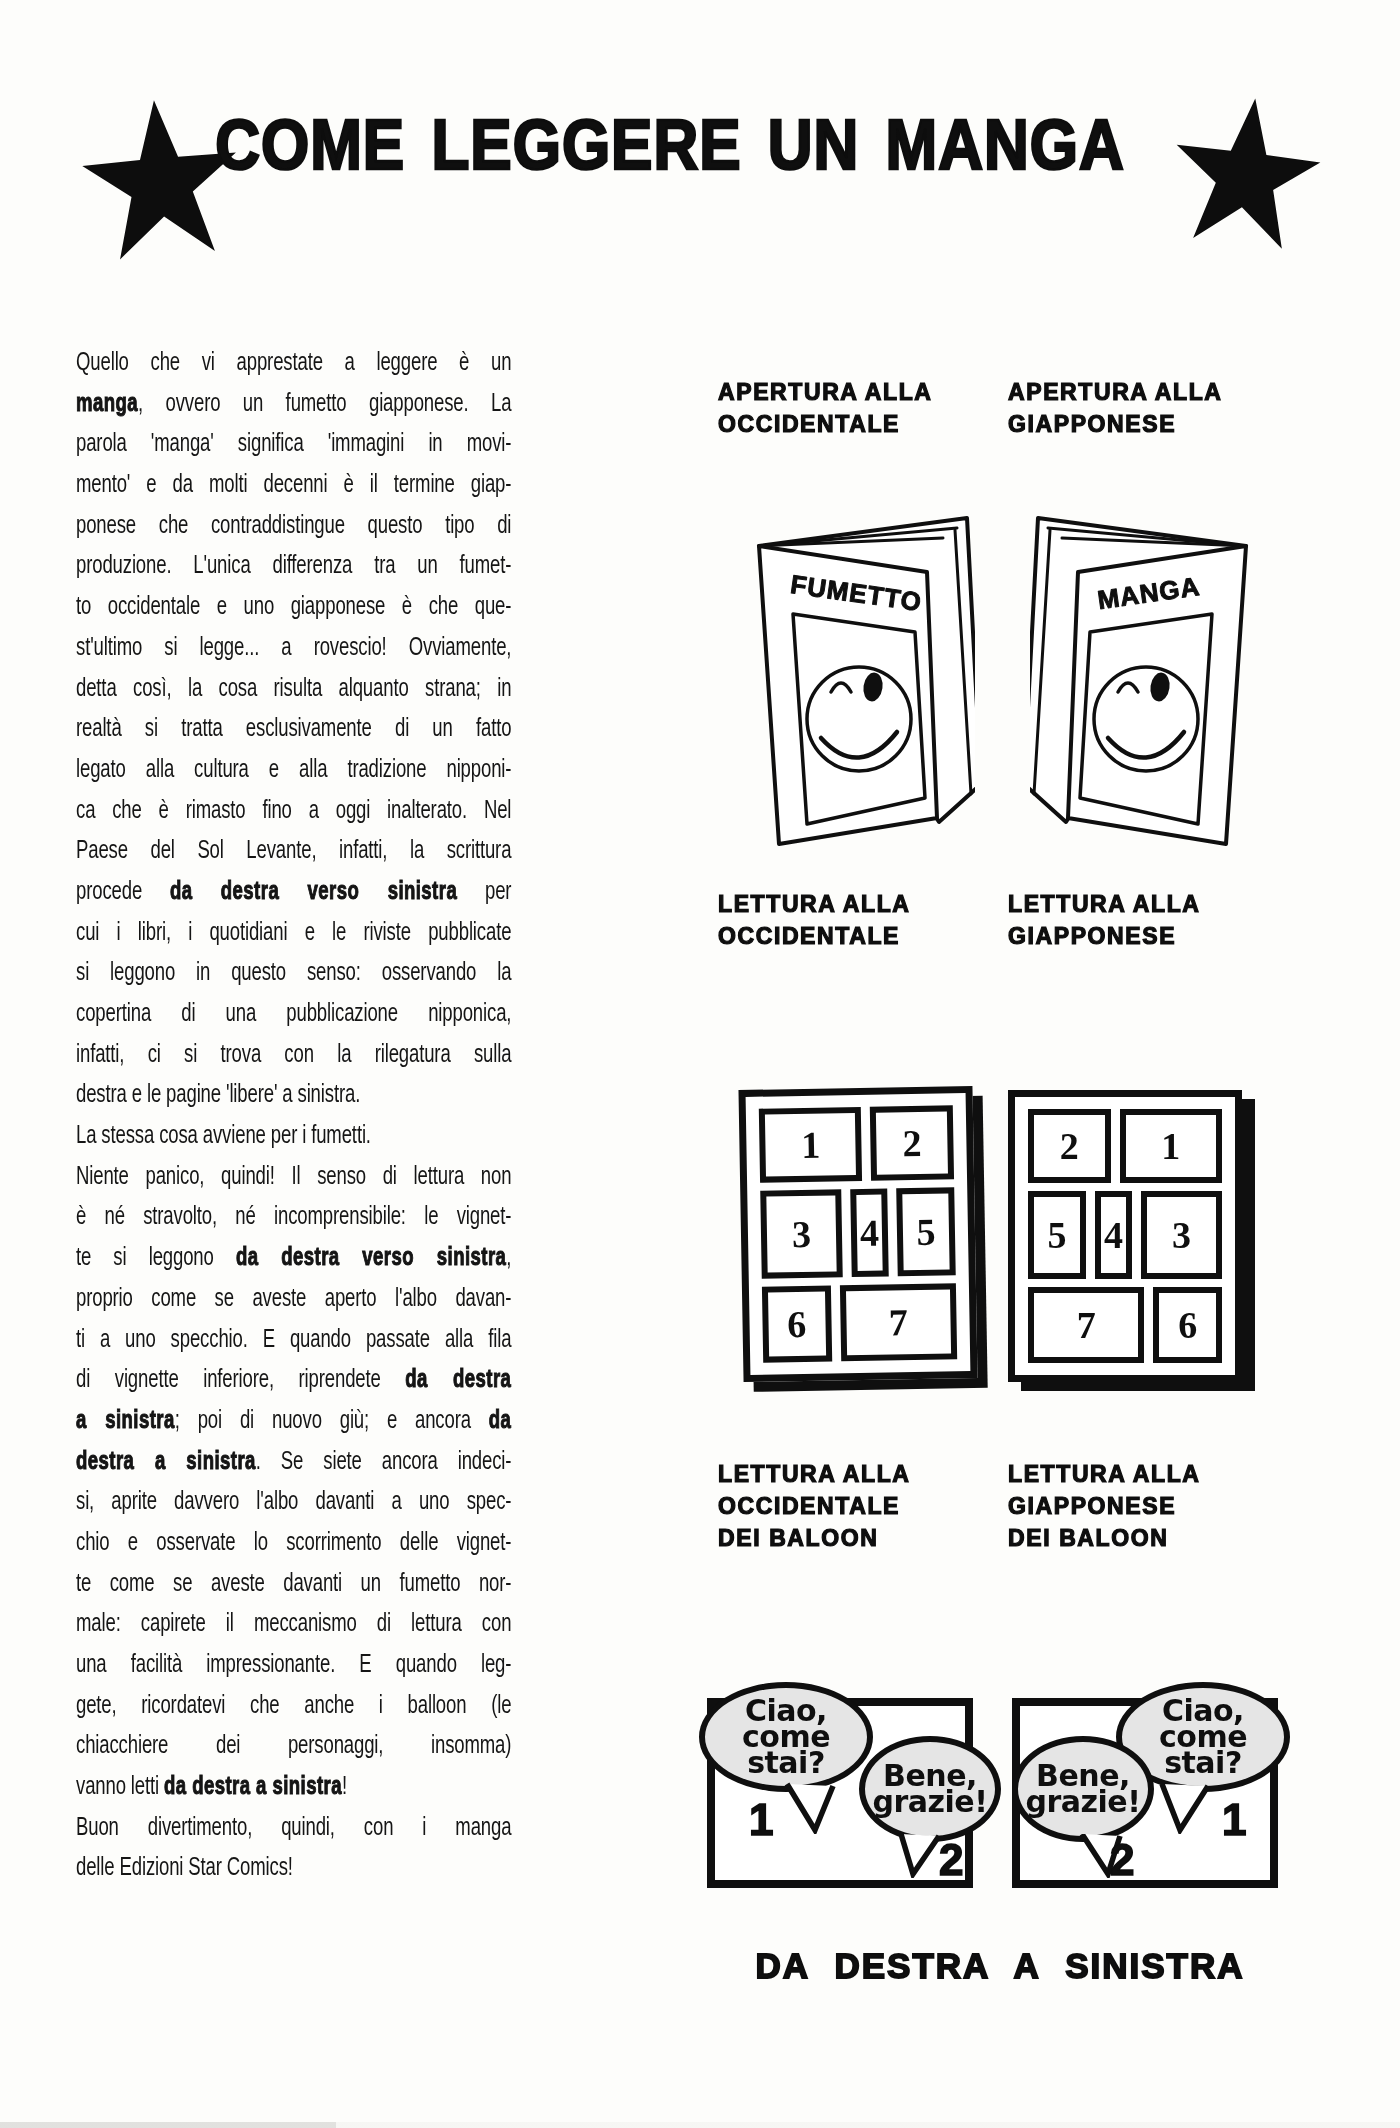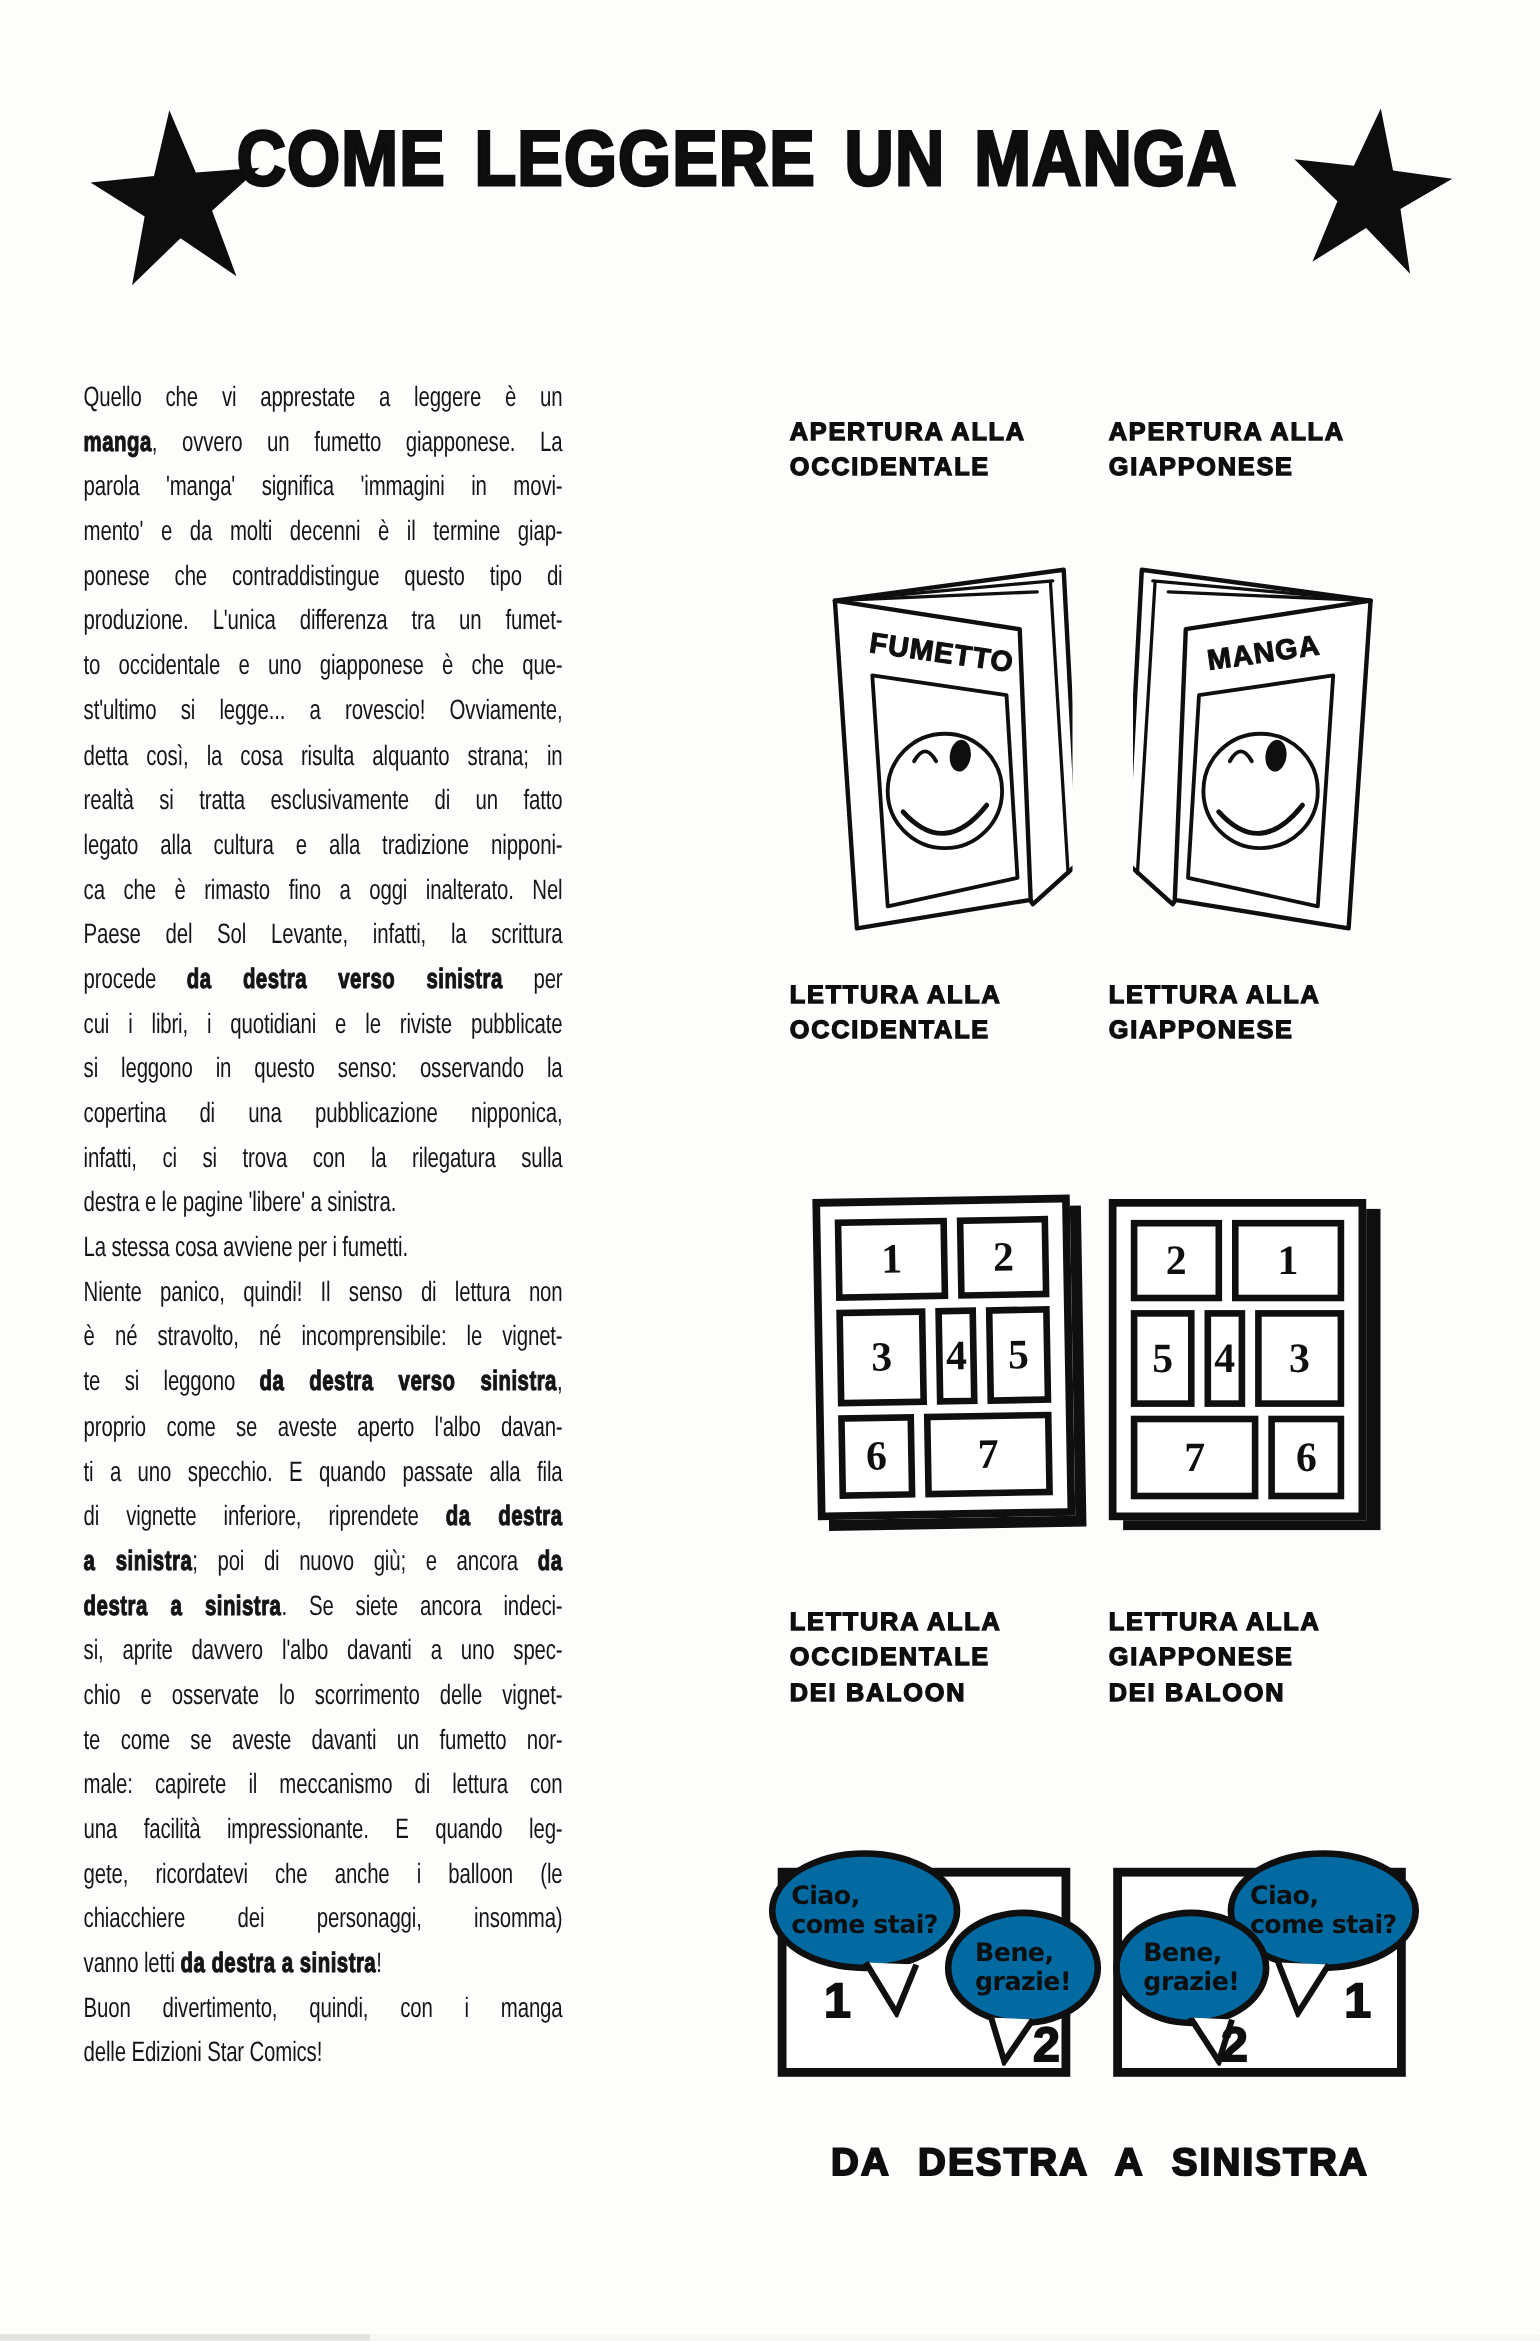--- a/index.html
+++ b/index.html
@@ -35,23 +35,23 @@
   .gpage.gl{box-shadow:10px 10px 0 #0f0f0f;transform:rotate(-1deg);}
   .gpage.gr{box-shadow:13px 9px 0 #0f0f0f;}
   .grow{display:flex;gap:9px;}
   .gr1{height:74px;} .gr2{height:88px;} .gr3{height:76px;}
   .gcell{border:6px solid #0f0f0f;background:#fff;box-sizing:border-box;
     display:flex;align-items:center;justify-content:center;
     font-family:"Liberation Serif",serif;font-weight:700;font-size:38px;}
 
   
   .bpanel{position:absolute;width:266px;height:190px;border:8px solid #0f0f0f;background:#fff;box-sizing:border-box;}
-  .bub{position:absolute;background:#0369a1;border:6px solid #0f0f0f;border-radius:50%;box-sizing:border-box;
-    display:flex;align-items:center;justify-content:center;
-    font-family:"DejaVu Sans",sans-serif;font-weight:bold;font-size:23px;line-height:26px;
+  .bub{position:absolute;background:#e5e5e5;border:6px solid #0f0f0f;border-radius:50%;box-sizing:border-box;
+    display:flex;align-items:center;justify-content:center;text-align:center;
+    font-family:"DejaVu Sans",sans-serif;font-weight:bold;font-size:30px;line-height:26px;
     letter-spacing:-0.5px;white-space:pre-line;z-index:3;}
   .tail{position:absolute;z-index:4;}
   .tail svg{display:block;}
   .bnum{position:absolute;font-weight:900;font-size:44px;-webkit-text-stroke:1.6px #0d0d0d;z-index:5;line-height:1;}
 
   .bottom-caption{position:absolute;left:690px;top:1946px;width:620px;text-align:center;
     font-size:35px;font-weight:900;letter-spacing:2px;word-spacing:14px;-webkit-text-stroke:1.8px #0d0d0d;}
 
   .scan-edge{position:absolute;left:0;bottom:0;width:100%;height:6px;
     background:linear-gradient(to right,#cfcfcc 0 24%,#f2f2ef 24% 100%);opacity:.6;}

